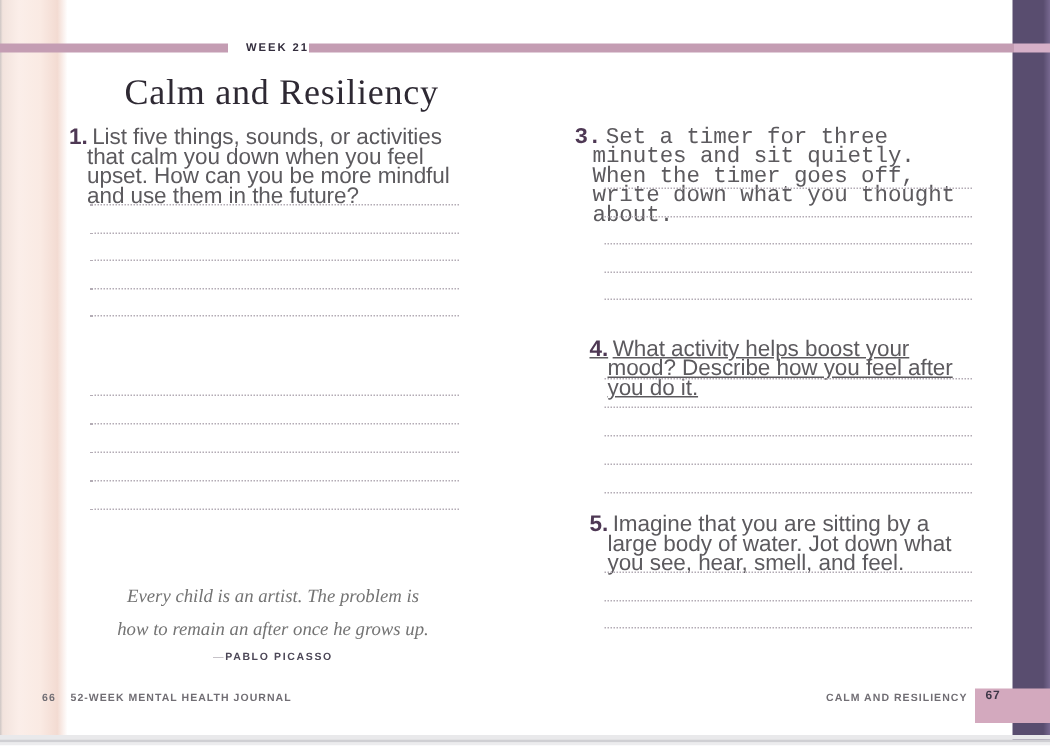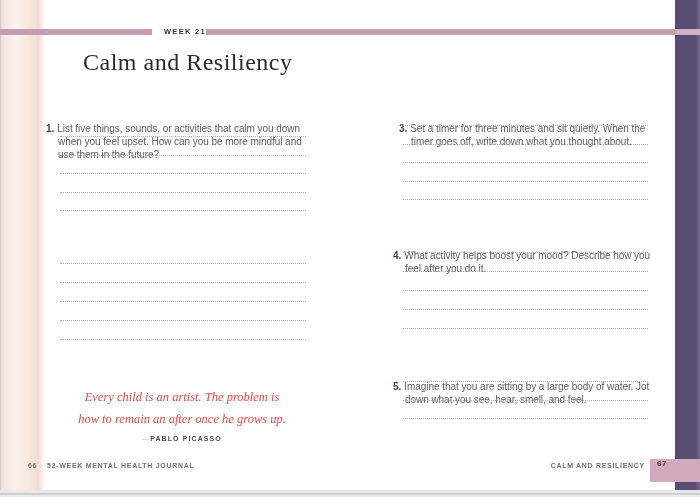--- a/index.html
+++ b/index.html
@@ -19,44 +19,44 @@
   .band-right { left:206px; width:470px; }
   .band-over { left:676px; width:24px; background:#d6b0c8; }
   .week-label { position:absolute; left:152px; top:26px; width:54px; height:12px;
     line-height:12px; text-align:right; font-size:7.5px; font-weight:bold;
     letter-spacing:1.3px; color:#332d3d; background:#ffffff; }
 
   .title { position:absolute; left:83px; top:49px; font-family:"Liberation Serif", serif;
     font-weight:400; font-size:24px; letter-spacing:0.5px; color:#2e2933; }
 
   
-  .question { position:absolute; width:262px; font-size:10px; line-height:13px;
-    color:#5c5a5e; padding-left:12px; text-indent:-12px; letter-spacing:-0.05px;margin-top:37px; }
+  .question { position:absolute; width:262px; font-size:15px; line-height:13px;
+    color:#5c5a5e; padding-left:12px; text-indent:-12px; letter-spacing:-0.05px; }
   .q-num { color:#4e3854; font-weight:bold; margin-right:3px; }
   .q1 { left:46px; top:85px; }
   .q2 { left:46px; top:225px; }
-  .q3 { left:399px; top:85px; width:258px; }
-  .q4 { left:393px; top:212px; width:258px; }
+  .q3 { left:383px; top:85px; width:258px;font-family:Liberation Mono, monospace; }
+  .q4 { left:393px; top:226px; width:258px;text-decoration:underline; }
   .q5 { left:393px; top:343px; width:258px; }
 
   
   .lines { position:absolute; }
   .lines div { border-bottom:1px dotted #b3acb5; }
   .col-l { left:60px; width:246px; }
   .col-r { left:403px; width:245px; }
   .g1 { top:118.5px; } .g1 div { height:18.5px; }
   .g2 { top:245px; }   .g2 div { height:19px; }
   .g3 { top:107.5px; } .g3 div { height:18.5px; }
   .g4 { top:234px; }   .g4 div { height:19px; }
   .g5 { top:363.5px; } .g5 div { height:18.5px; }
 
   
   .quote { position:absolute; left:62px; top:387px; width:240px; text-align:center; }
   .quote-line { font-family:"Liberation Serif", serif; font-style:italic;
-    font-size:12.5px; line-height:21.5px; color:#ef4444; }
+    font-size:12.5px; line-height:21.5px; color:#737373; }
   .quote-attr { margin-top:5px; font-size:7px; font-weight:bold; letter-spacing:1.1px;
     color:#4c4757; }
   .quote-dash { color:#b0aab2; font-weight:normal; }
 
   
   .footer-text { position:absolute; top:462px; font-size:7px; font-weight:600;
     letter-spacing:0.7px; color:#716e74; }
   .f-num-left { left:28px; }
   .f-title-left { left:47px; }
   .f-title-right { right:55px; }

